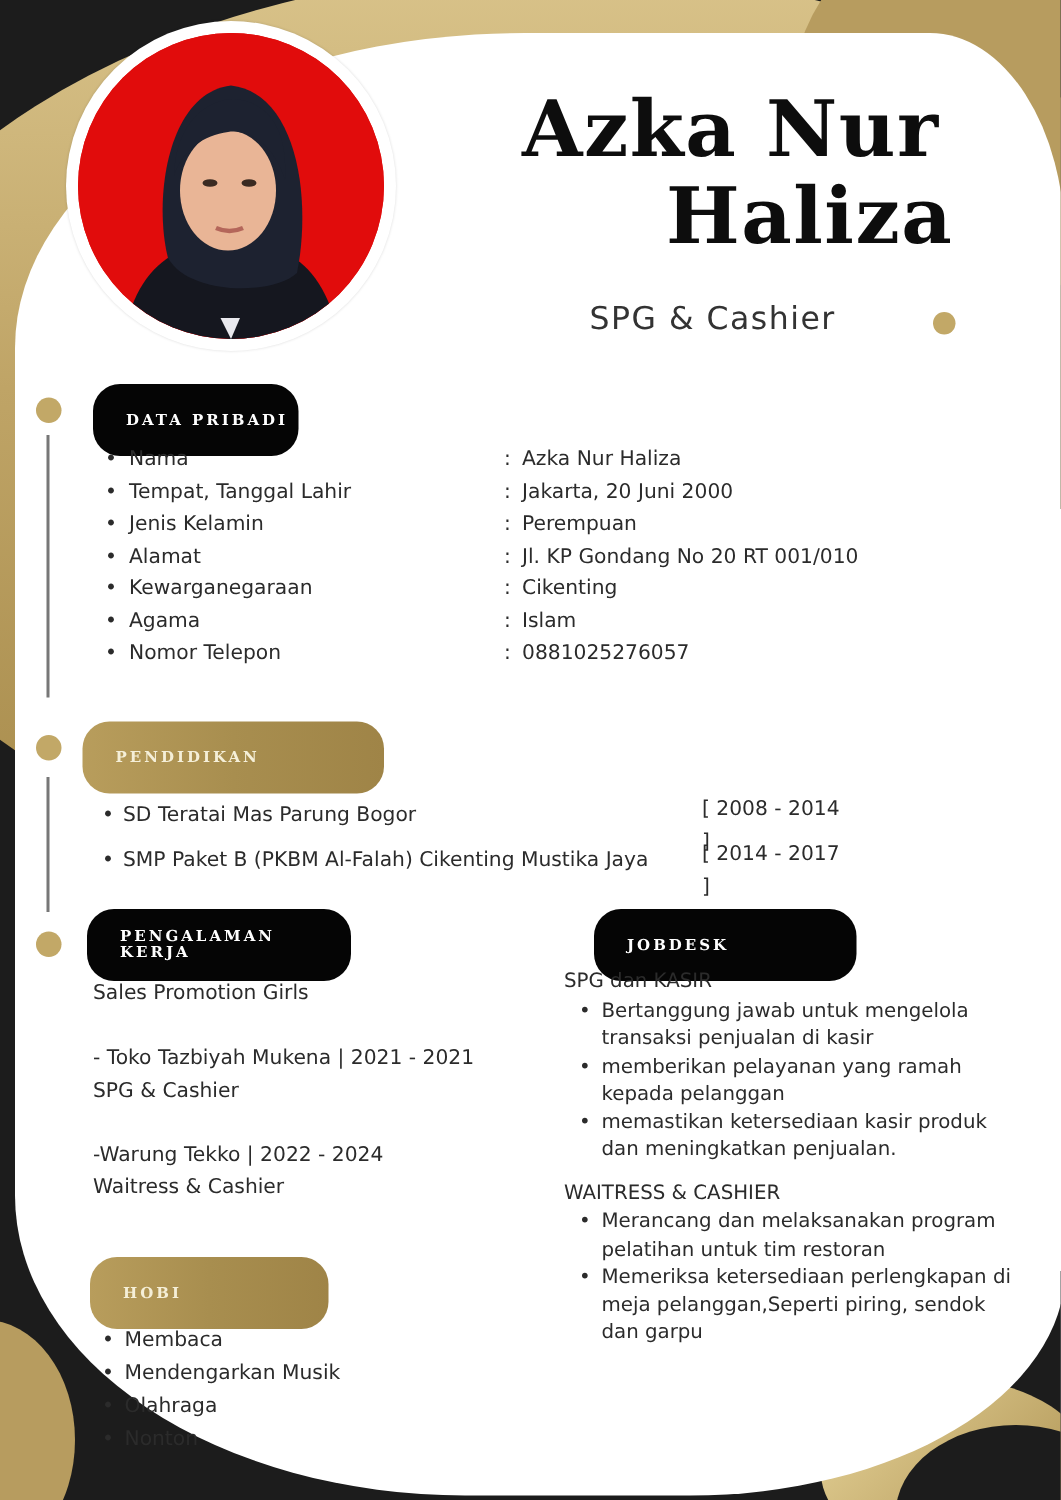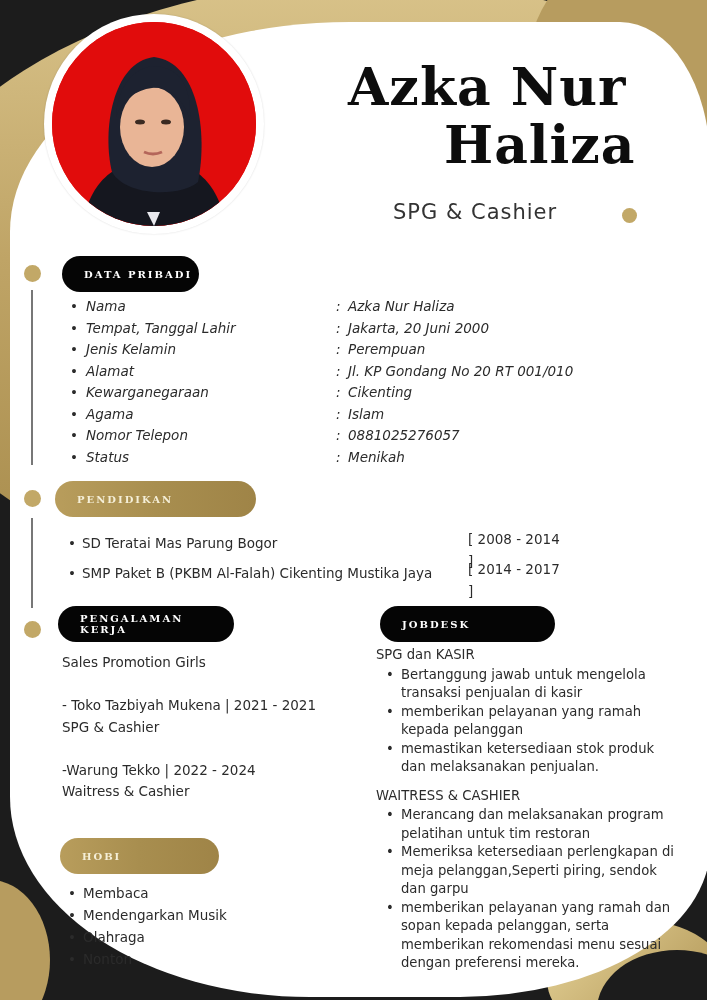--- a/index.html
+++ b/index.html
@@ -23,26 +23,26 @@
 
   .name { position:absolute; left:348px; top:58px; width:320px; font-family:"DejaVu Serif", serif; font-weight:bold; font-size:52px; line-height:58px; color:#0d0d0d; letter-spacing:1px; text-align:right; }
   .name .l1 { display:block; text-align:left; }
   .name .l2 { display:block; text-align:left; padding-left:96px; }
   .role { position:absolute; left:393px; top:200px; font-size:21px; color:#333; letter-spacing:1px; }
   .role-dot { position:absolute; left:622px; top:208px; width:15px; height:15px; border-radius:50%; background:#c2a867; }
 
   .timeline-line { position:absolute; left:31px; width:2px; background:#777; }
   .tl-dot { position:absolute; left:24px; width:17px; height:17px; border-radius:50%; background:#c2a867; }
 
-  .pill { position:absolute; height:36px; border-radius:18px; font-family:"DejaVu Serif", serif; font-weight:bold; font-size:10px; letter-spacing:2px; color:#fff; display:flex; align-items:center; padding-left:22px; }
+  .pill { position:absolute; height:48px; border-radius:18px; font-family:"DejaVu Serif", serif; font-weight:bold; font-size:10px; letter-spacing:2px; color:#fff; display:flex; align-items:center; padding-left:22px; }
   .pill.black { background:#050505; }
   .pill.gold { background:linear-gradient(90deg,#b89d5c,#a88e4f 50%,#9f8447); color:#f5efd8; }
 
   .data-list { position:absolute; left:70px; top:296px; list-style:none; font-size:13.5px; }
-  .data-list li { height:21.5px; line-height:21.5px; position:relative; padding-left:16px;font-style:italic; }
+  .data-list li { height:21.5px; line-height:21.5px; position:relative; padding-left:16px; }
   .data-list li::before { content:"•"; position:absolute; left:0; top:0; }
   .data-list .lbl { display:inline-block; width:250px; }
   .data-list .colon { display:inline-block; width:12px; }
 
   .edu-list { position:absolute; left:68px; top:532px; list-style:none; font-size:13.5px; width:500px; }
   .edu-list li { height:30px; line-height:22px; position:relative; padding-left:14px; }
   .edu-list li::before { content:"•"; position:absolute; left:0; }
   .edu-list .yr { position:absolute; left:400px; top:-4px; }
 
   .exp { position:absolute; left:62px; top:652px; font-size:13.5px; line-height:21.5px; }
@@ -103,21 +103,20 @@
   <span>DATA PRIBADI</span>
 </div>
 <ul class="data-list">
   <li><span class="lbl">Nama</span><span class="colon">:</span><span>Azka Nur Haliza</span></li>
   <li><span class="lbl">Tempat, Tanggal Lahir</span><span class="colon">:</span><span>Jakarta, 20 Juni 2000</span></li>
   <li><span class="lbl">Jenis Kelamin</span><span class="colon">:</span><span>Perempuan</span></li>
   <li><span class="lbl">Alamat</span><span class="colon">:</span><span>Jl. KP Gondang No 20 RT 001/010</span></li>
   <li><span class="lbl">Kewarganegaraan</span><span class="colon">:</span><span>Cikenting</span></li>
   <li><span class="lbl">Agama</span><span class="colon">:</span><span>Islam</span></li>
   <li><span class="lbl">Nomor Telepon</span><span class="colon">:</span><span>0881025276057</span></li>
-  <li><span class="lbl">Status</span><span class="colon">:</span><span>Menikah</span></li>
 </ul>
 
 <div class="pill gold" style="left:55px;top:481px;width:201px">
   <span>PENDIDIKAN</span>
 </div>
 <ul class="edu-list">
   <li><span>SD Teratai Mas Parung Bogor</span><span class="yr">[ 2008 - 2014 ]</span></li>
   <li><span>SMP Paket B (PKBM Al-Falah) Cikenting Mustika Jaya</span><span class="yr">[ 2014 - 2017 ]</span></li>
 </ul>
 
@@ -131,35 +130,34 @@
   <div class="job">
     <div>- Toko Tazbiyah Mukena | 2021 - 2021</div>
     <div>SPG &amp; Cashier</div>
   </div>
   <div class="job">
     <div>-Warung Tekko | 2022 - 2024</div>
     <div>Waitress &amp; Cashier</div>
   </div>
 </div>
 
-<div class="pill black" style="left:380px;top:606px;width:175px">
+<div class="pill black" style="left:396px;top:606px;width:175px">
   <span>JOBDESK</span>
 </div>
 <div class="jd">
   <div class="head">SPG dan KASIR</div>
   <ul>
     <li>Bertanggung jawab untuk mengelola transaksi penjualan di kasir</li>
     <li>memberikan pelayanan yang ramah kepada pelanggan</li>
-    <li>memastikan ketersediaan stok produk dan melaksanakan penjualan.</li>
+    <li>memastikan ketersediaan kasir produk dan meningkatkan penjualan.</li>
   </ul>
   <div class="head">WAITRESS &amp; CASHIER</div>
   <ul>
     <li>Merancang dan melaksanakan program pelatihan untuk tim restoran</li>
     <li>Memeriksa ketersediaan perlengkapan di meja pelanggan,Seperti piring, sendok dan garpu</li>
-    <li>memberikan pelayanan yang ramah dan sopan kepada pelanggan, serta memberikan rekomendasi menu sesuai dengan preferensi mereka.</li>
   </ul>
 </div>
 
 <div class="pill gold" style="left:60px;top:838px;width:159px">
   <span>HOBI</span>
 </div>
 <ul class="hobby">
   <li>Membaca</li>
   <li>Mendengarkan Musik</li>
   <li>Olahraga</li>

